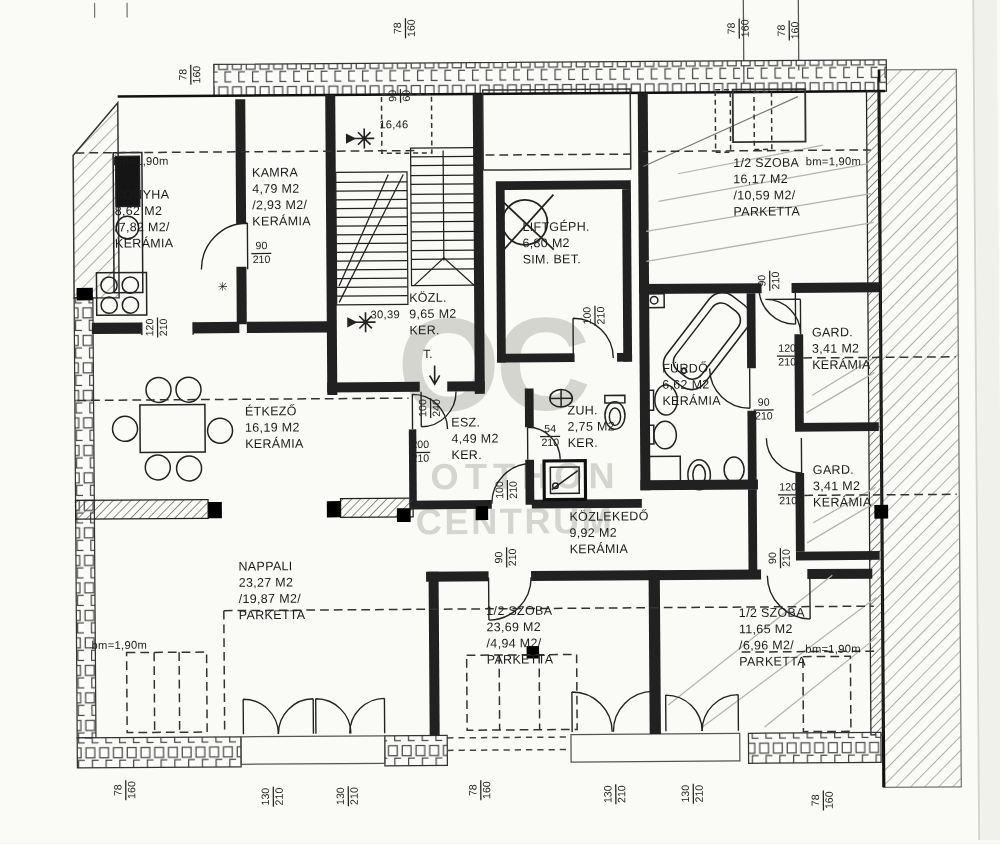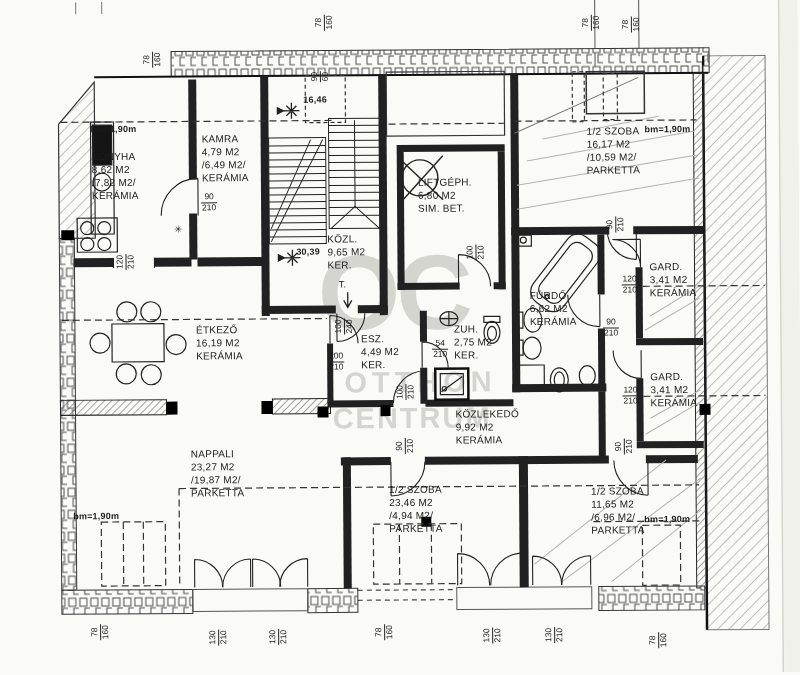--- a/index.html
+++ b/index.html
@@ -2,21 +2,21 @@
 <html><head>
 <meta charset="utf-8">
 <style>
   html,body{margin:0;padding:0;background:#e9e9e6;}
   .stage{position:relative;width:800px;height:675px;background:#fafaf7;overflow:hidden;
          font-family:"Liberation Sans",sans-serif;color:#1c1c1c;}
   .plan{position:absolute;inset:0;transform:rotate(-0.4deg);}
   svg.draw{position:absolute;left:0;top:0;}
   .lbl{position:absolute;white-space:nowrap;}
   .room{font-size:10px;line-height:1.3;letter-spacing:.25px;font-weight:500;}
-  .bm,.lvl{font-size:9px;letter-spacing:.2px;font-weight:700;}
+  .bm,.lvl{font-size:9px;letter-spacing:.2px;font-weight:400;}
   .ann{font-size:9.5px;font-weight:500;}
   .dim{position:absolute;display:flex;flex-direction:column;align-items:center;
        font-size:8.5px;line-height:1.12;font-weight:500;}
   .dim .b{border-top:1px solid #222;padding:0 1px;}
   .rot{transform:rotate(-90deg);transform-origin:center center;}
   .wm{position:absolute;inset:0;pointer-events:none;opacity:.8;}
   .wm div{position:absolute;color:#cdcdc7;font-weight:bold;}
   .wm .mono{left:318px;top:232px;font-size:106px;letter-spacing:-4px;}
   .wm .l1{left:344px;top:366px;font-size:29px;letter-spacing:5px;}
   .wm .l2{left:332px;top:402px;font-size:29px;letter-spacing:2px;}
@@ -273,21 +273,21 @@
 
   <div class="lbl room" style="left:93px;top:148px">
     <div>KONYHA</div>
     <div>8,62 M2</div>
     <div>/7,82 M2/</div>
     <div>KERÁMIA</div>
   </div>
   <div class="lbl room" style="left:203px;top:131px">
     <div>KAMRA</div>
     <div>4,79 M2</div>
-    <div>/6,49 M2/</div>
+    <div>/2,93 M2/</div>
     <div>KERÁMIA</div>
   </div>
   <div class="lbl room" style="left:328px;top:232px">
     <div>KÖZL.</div>
     <div>9,65 M2</div>
     <div>KER.</div>
   </div>
   <div class="lbl room" style="left:419px;top:176px">
     <div>LIFTGÉPH.</div>
     <div>6,80 M2</div>
@@ -335,21 +335,21 @@
     <div>KERÁMIA</div>
   </div>
   <div class="lbl room" style="left:190px;top:446px">
     <div>NAPPALI</div>
     <div>23,27 M2</div>
     <div>/19,87 M2/</div>
     <div>PARKETTA</div>
   </div>
   <div class="lbl room" style="left:388px;top:483px">
     <div>1/2 SZOBA</div>
-    <div>23,46 M2</div>
+    <div>23,69 M2</div>
     <div>/4,94 M2/</div>
     <div>PARKETTA</div>
   </div>
   <div class="lbl room" style="left:590px;top:486px">
     <div>1/2 SZOBA</div>
     <div>11,65 M2</div>
     <div>/6,96 M2/</div>
     <div>PARKETTA</div>
   </div>
 

